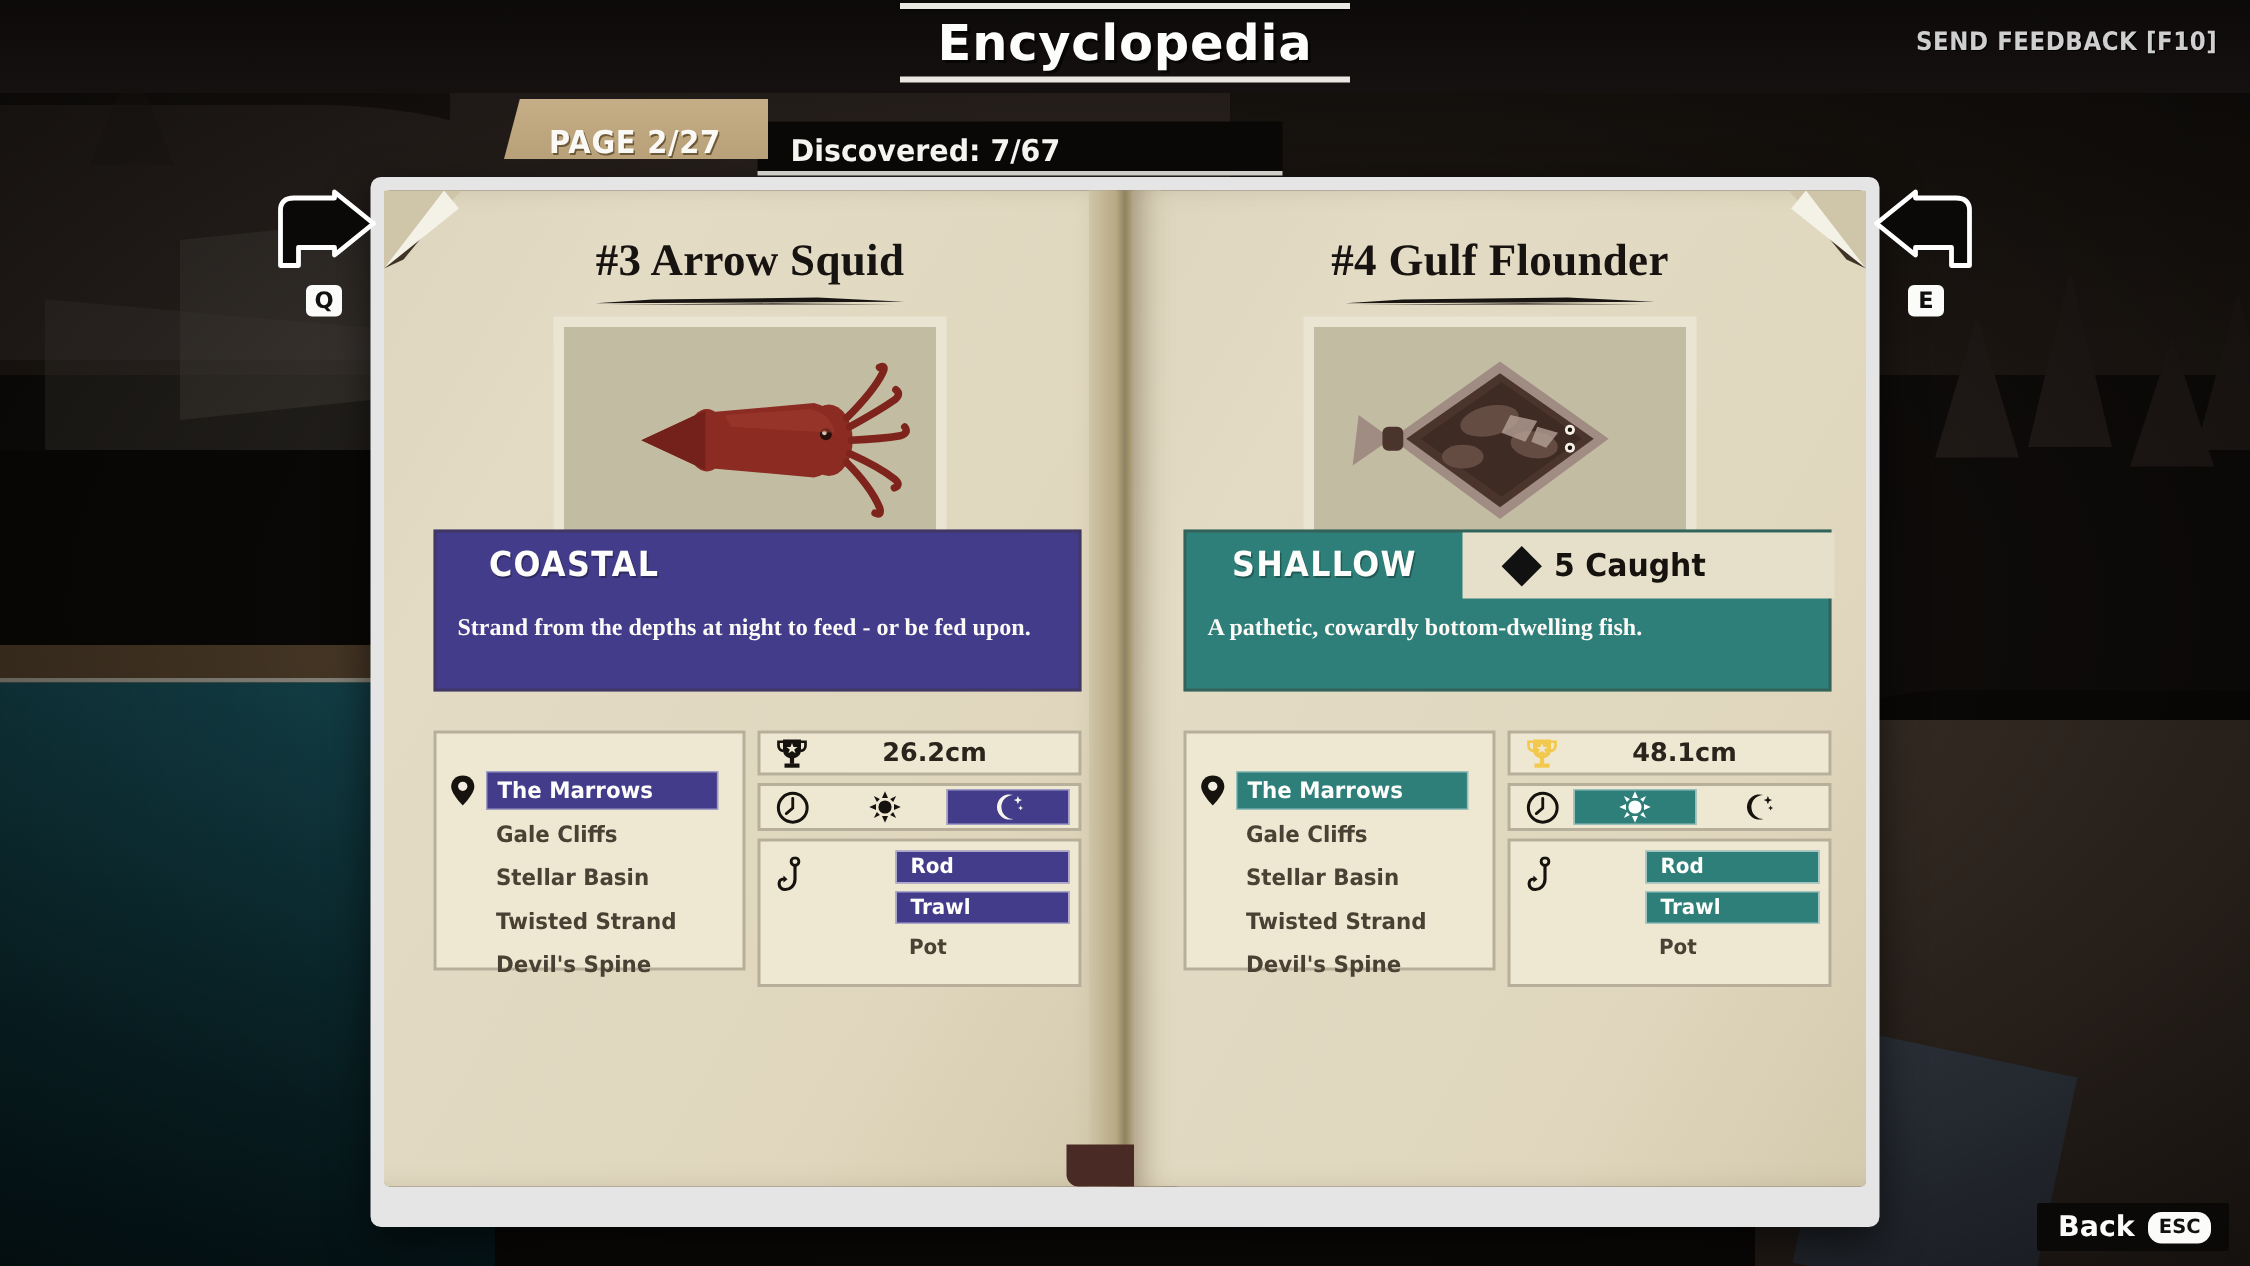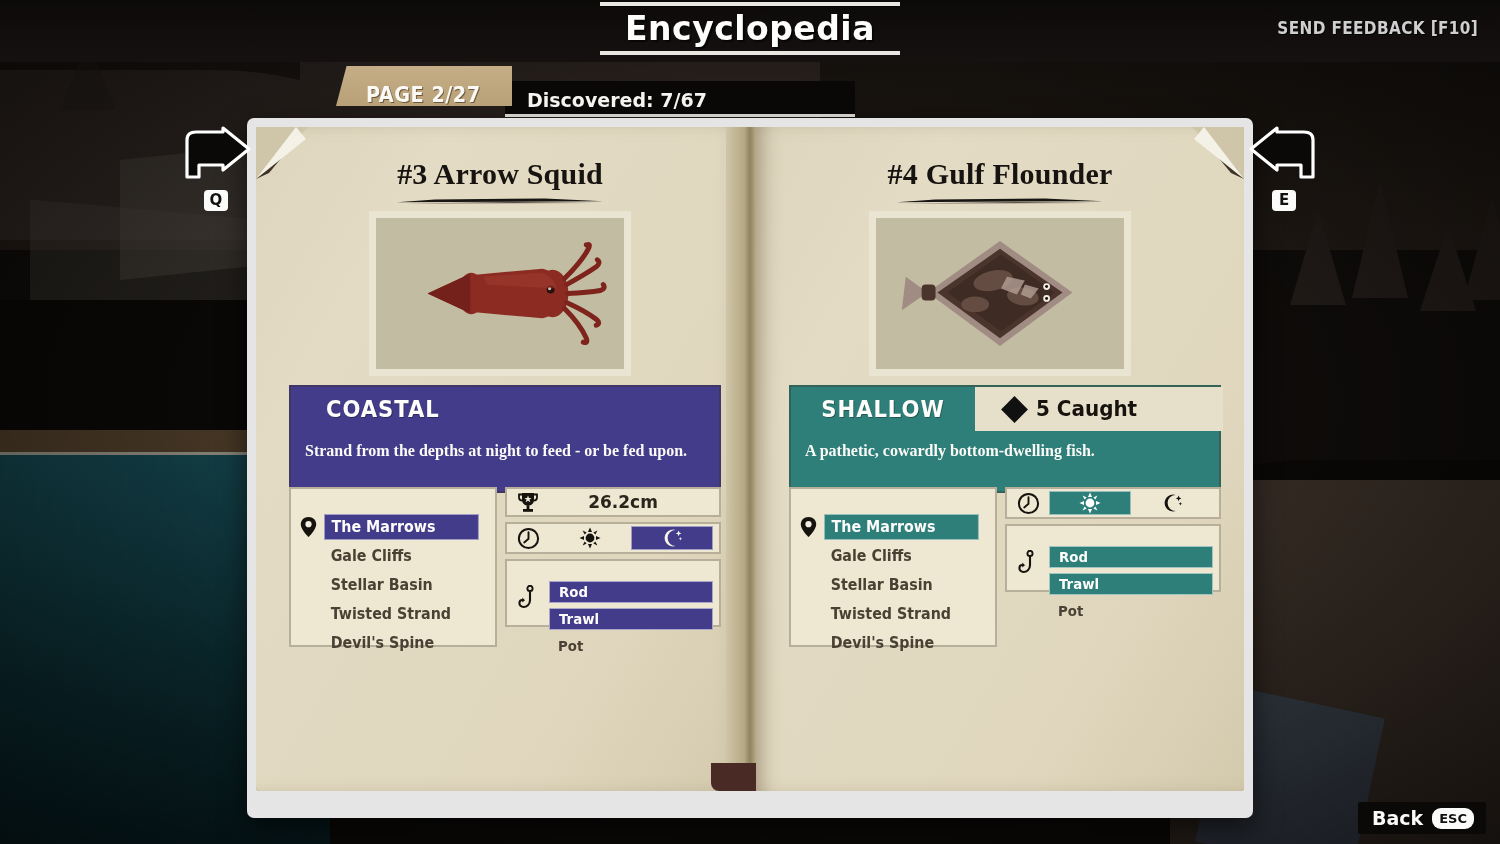--- a/index.html
+++ b/index.html
@@ -170,21 +170,21 @@
     padding:7px;
   }
   .fish-img {
     width:100%; height:100%;
     background:#c2bda2;
     position:relative; overflow:hidden;
   }
 
   
   .banner {
-    position:absolute; left:33px; top:258px; width:432px; height:108px;
+    position:absolute; left:33px; top:226px; width:432px; height:108px;
     border:2px solid rgba(60,45,30,.35);
   }
   .banner-tagrow { position:absolute; left:0; top:0; width:100%; height:44px; }
   .banner-tag {
     position:absolute; left:0; top:0; width:184px; height:44px;
     display:flex; align-items:center; justify-content:center;
     font-family:"DejaVu Sans", sans-serif;
     font-weight:bold; font-size:23px; color:#fdfdfb;
     letter-spacing:1px; transform-origin:center;
     text-shadow:1px 1px 0 rgba(0,0,0,.3);
@@ -244,21 +244,21 @@
     font-family:"DejaVu Sans", sans-serif;
     font-weight:bold; font-size:17px; color:#2a241c;
     padding-right:22px;
   }
   .time-box { height:32px; }
   .time-opts { flex:1; display:flex; }
   .time-opt {
     width:82px; height:24px; display:flex; align-items:center; justify-content:center;
   }
   .time-opt.active { border:1.5px solid rgba(255,255,255,.5); }
-  .gear-box { height:68px; align-items:flex-start; padding-top:20px; }
+  .gear-box { height:99px; align-items:flex-start; padding-top:6px;gap:48px; }
   .gear-list { flex:1; padding-right:6px; }
   .gear-item {
     height:22px; margin-bottom:5px; display:flex; align-items:center;
     padding-left:9px;
     font-family:"DejaVu Sans", sans-serif;
     font-weight:bold; font-size:14px; color:#4a4033;
   }
   .gear-item span { transform:scaleX(.95); display:inline-block; transform-origin:left center; }
   .gear-item.active { color:#fdfdfb; border:1.5px solid rgba(255,255,255,.55); }
 
@@ -553,20 +553,33 @@
         </div>
         <div class="loc-row" style="padding-left:25px">
           <div class="loc-name">Twisted Strand</div>
         </div>
         <div class="loc-row" style="padding-left:25px">
           <div class="loc-name">Devil's Spine</div>
         </div>
       </div>
 
       <div class="stat-col">
+        <div class="stat-box size-box">
+          <div class="stat-ico">
+            <svg width="20" height="21" viewBox="0 0 20 21">
+              <path d="M4 1 H16 V8 C16 11.4 13.4 13.6 10 13.6 C6.6 13.6 4 11.4 4 8 Z" fill="#f2c94c"></path>
+              <path d="M4 2.5 H1 V5.2 C1 7.4 2.5 8.6 4.4 8.6" stroke="#f2c94c" stroke-width="1.8" fill="none"></path>
+              <path d="M16 2.5 H19 V5.2 C19 7.4 17.5 8.6 15.6 8.6" stroke="#f2c94c" stroke-width="1.8" fill="none"></path>
+              <rect x="8.6" y="13.2" width="2.8" height="4" fill="#f2c94c"></rect>
+              <rect x="5" y="17" width="10" height="2.8" fill="#f2c94c"></rect>
+              <path d="M10 3.4 L11 6 L13.7 6 L11.5 7.6 L12.4 10.2 L10 8.7 L7.6 10.2 L8.5 7.6 L6.3 6 L9 6 Z" fill="#eee7d2"></path>
+            </svg>
+          </div>
+          <div class="size-val">48.1cm</div>
+        </div>
 
         <div class="stat-box time-box">
           <div class="stat-ico">
             <svg width="23" height="23" viewBox="0 0 23 23">
               <circle cx="11.5" cy="11.5" r="9.6" fill="none" stroke="#16130f" stroke-width="2"></circle>
               <path d="M11.5 5.2 V11.8 L7.2 15.4" stroke="#16130f" stroke-width="1.9" fill="none" stroke-linecap="round"></path>
             </svg>
           </div>
           <div class="time-opts">
             <div class="time-opt active" style="background:#2e7f79">

